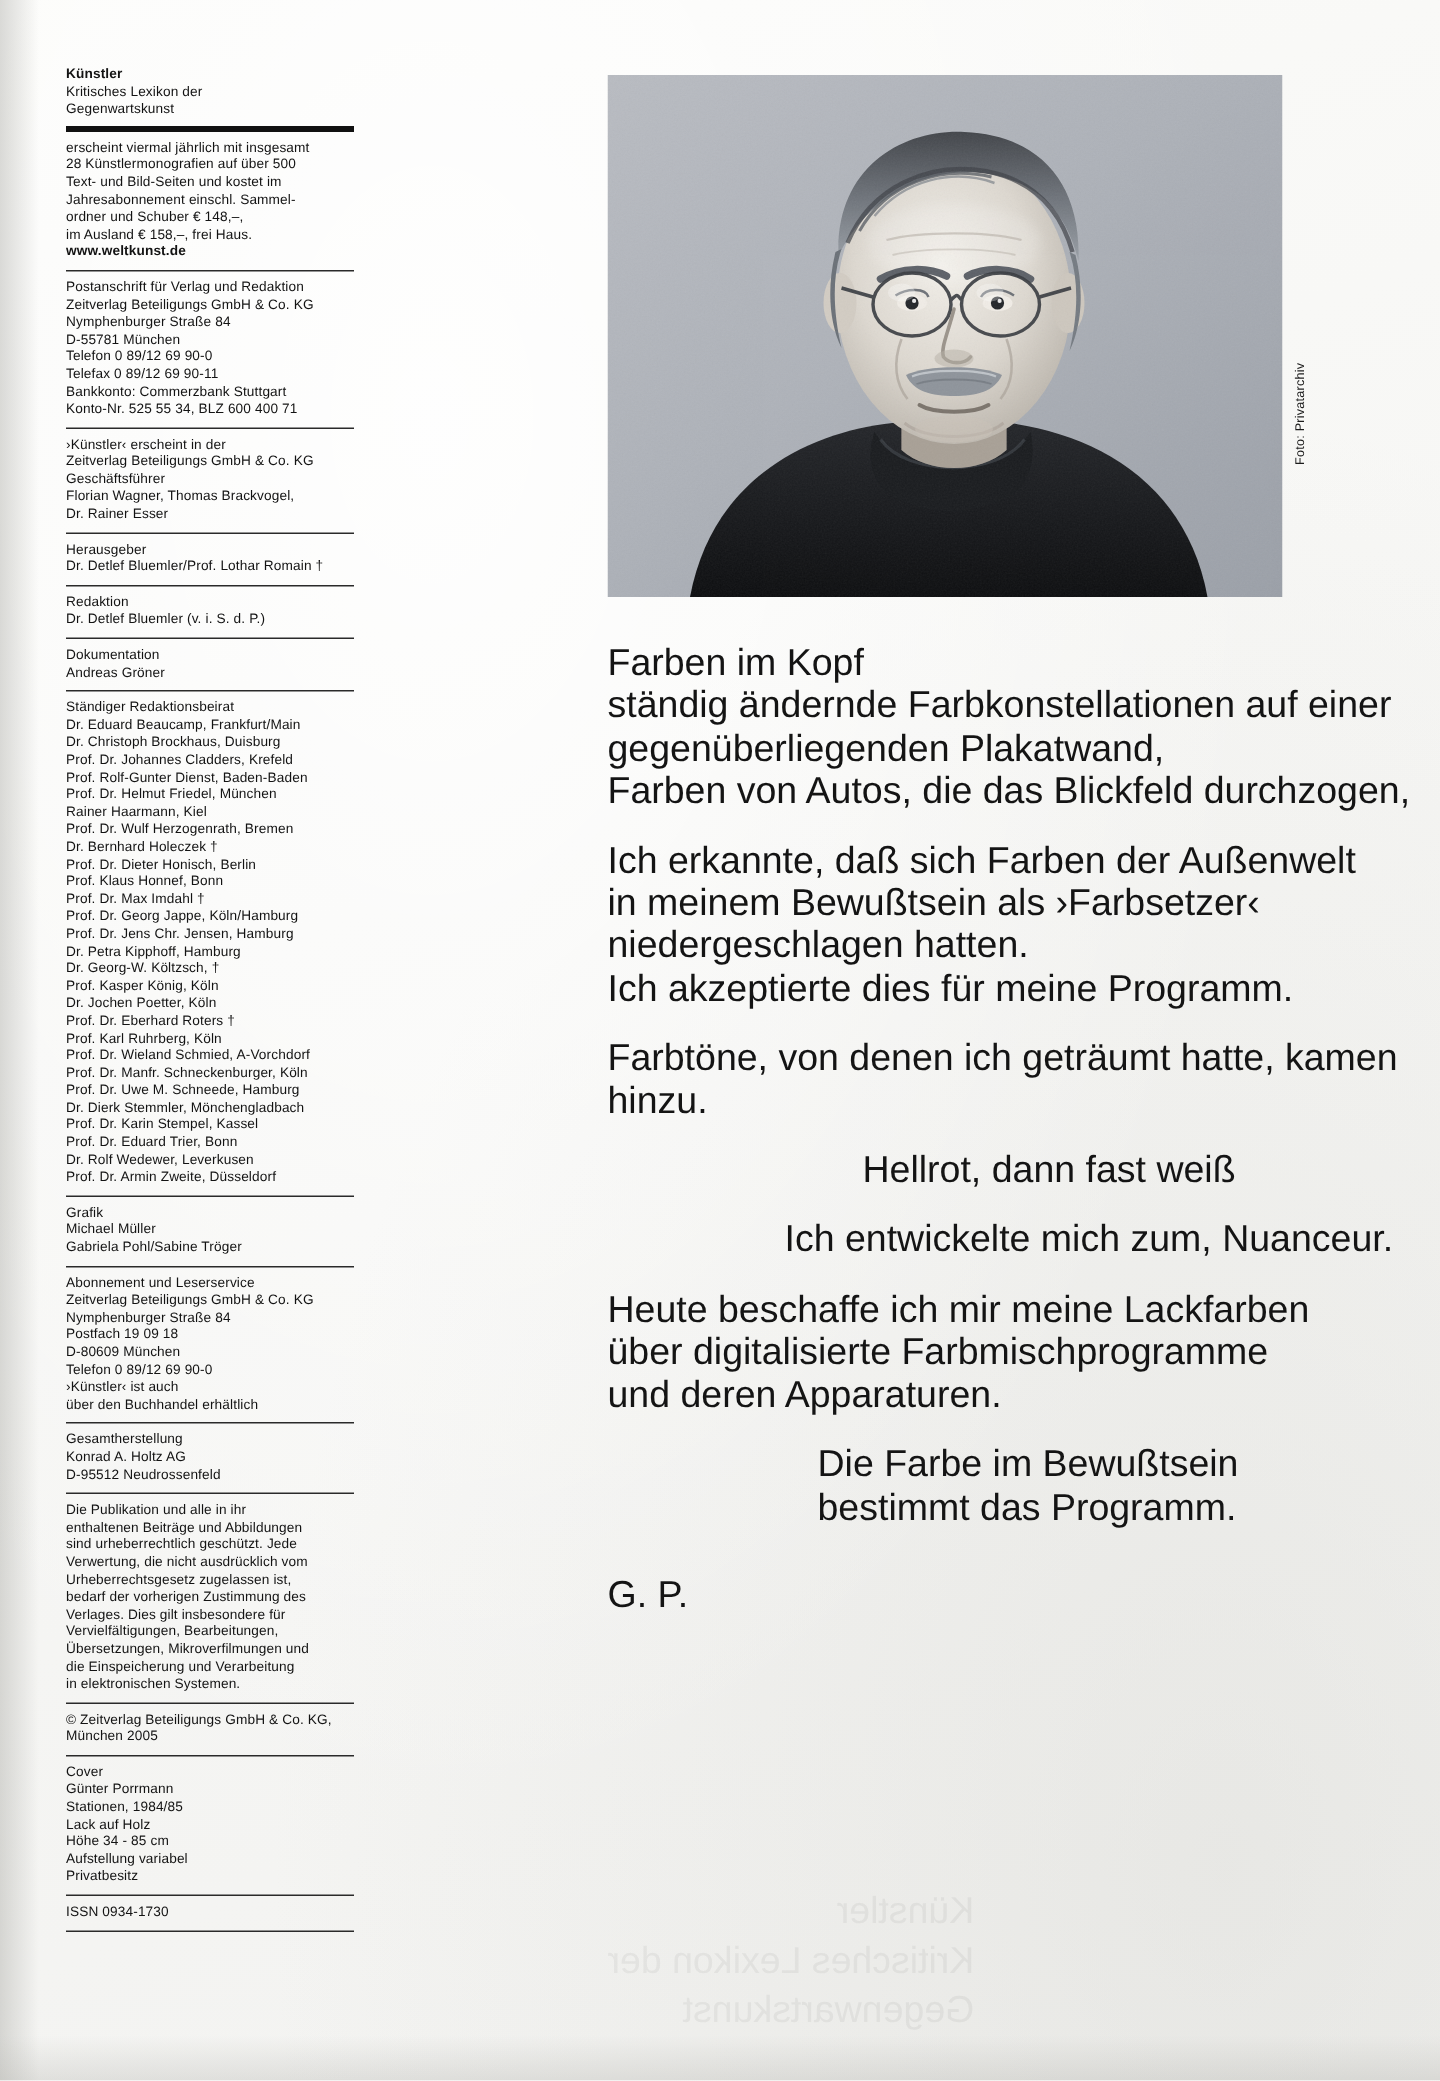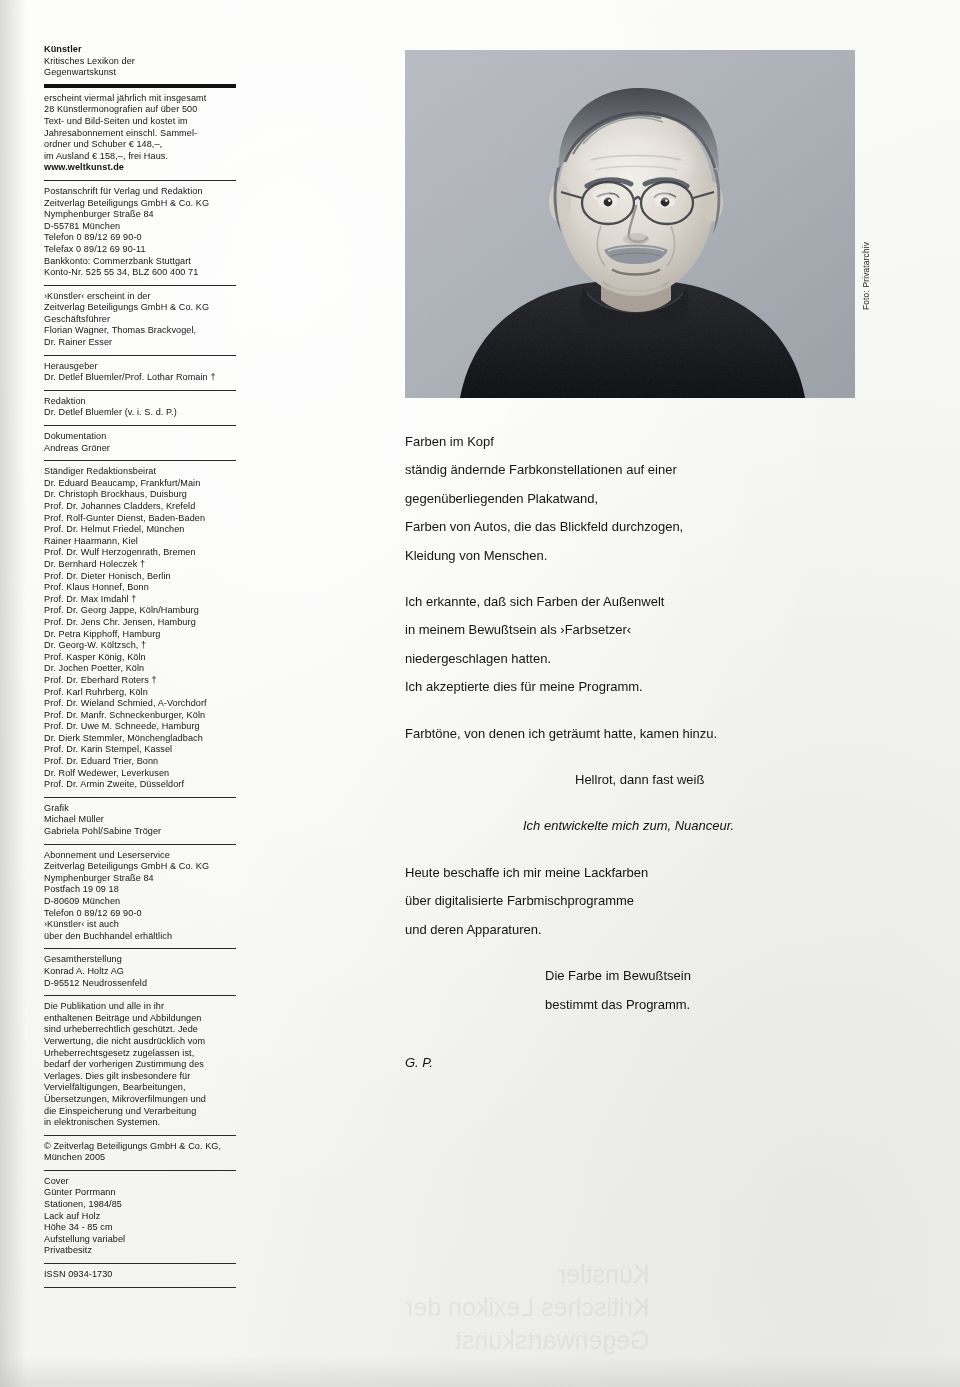--- a/index.html
+++ b/index.html
@@ -112,30 +112,30 @@
     transform: rotate(-90deg);
     white-space: nowrap;
   }
 
   
   #statement {
     position: absolute;
     left: 405px;
     top: 428px;
     width: 545px;
-    font-size: 13px;
+    font-size: 25px;
     line-height: 28.4px;
     color: #141414;
   }
   #statement p { margin: 0; }
   #statement .para { margin-bottom: 18px; }
   #statement .indent-1 { padding-left: 170px; }
-  #statement .indent-2 { padding-left: 118px; font-style: italic; }
+  #statement .indent-2 { padding-left: 118px; }
   #statement .indent-3 { padding-left: 140px; }
-  #statement .sig { margin-top: 30px; font-style: italic; }
+  #statement .sig { margin-top: 30px; }
 </style>
 </head>
 <body>
 
 <div class="paper-tint"></div>
 
 <div class="ghost" id="ghost-top">
     <div>Günter</div>
     <div>Porrmann</div>
   </div>
@@ -454,21 +454,20 @@
 </div>
 <div id="photo-credit">Foto: Privatarchiv</div>
 
 <div id="statement">
   <div>
       <div class="para">
         <p>Farben im Kopf</p>
         <p>ständig ändernde Farbkonstellationen auf einer</p>
         <p>gegenüberliegenden Plakatwand,</p>
         <p>Farben von Autos, die das Blickfeld durchzogen,</p>
-        <p>Kleidung von Menschen.</p>
       </div>
       <div class="para">
         <p>Ich erkannte, daß sich Farben der Außenwelt</p>
         <p>in meinem Bewußtsein als ›Farbsetzer‹</p>
         <p>niedergeschlagen hatten.</p>
         <p>Ich akzeptierte dies für meine Programm.</p>
       </div>
       <div class="para">
         <p>Farbtöne, von denen ich geträumt hatte, kamen hinzu.</p>
       </div>

